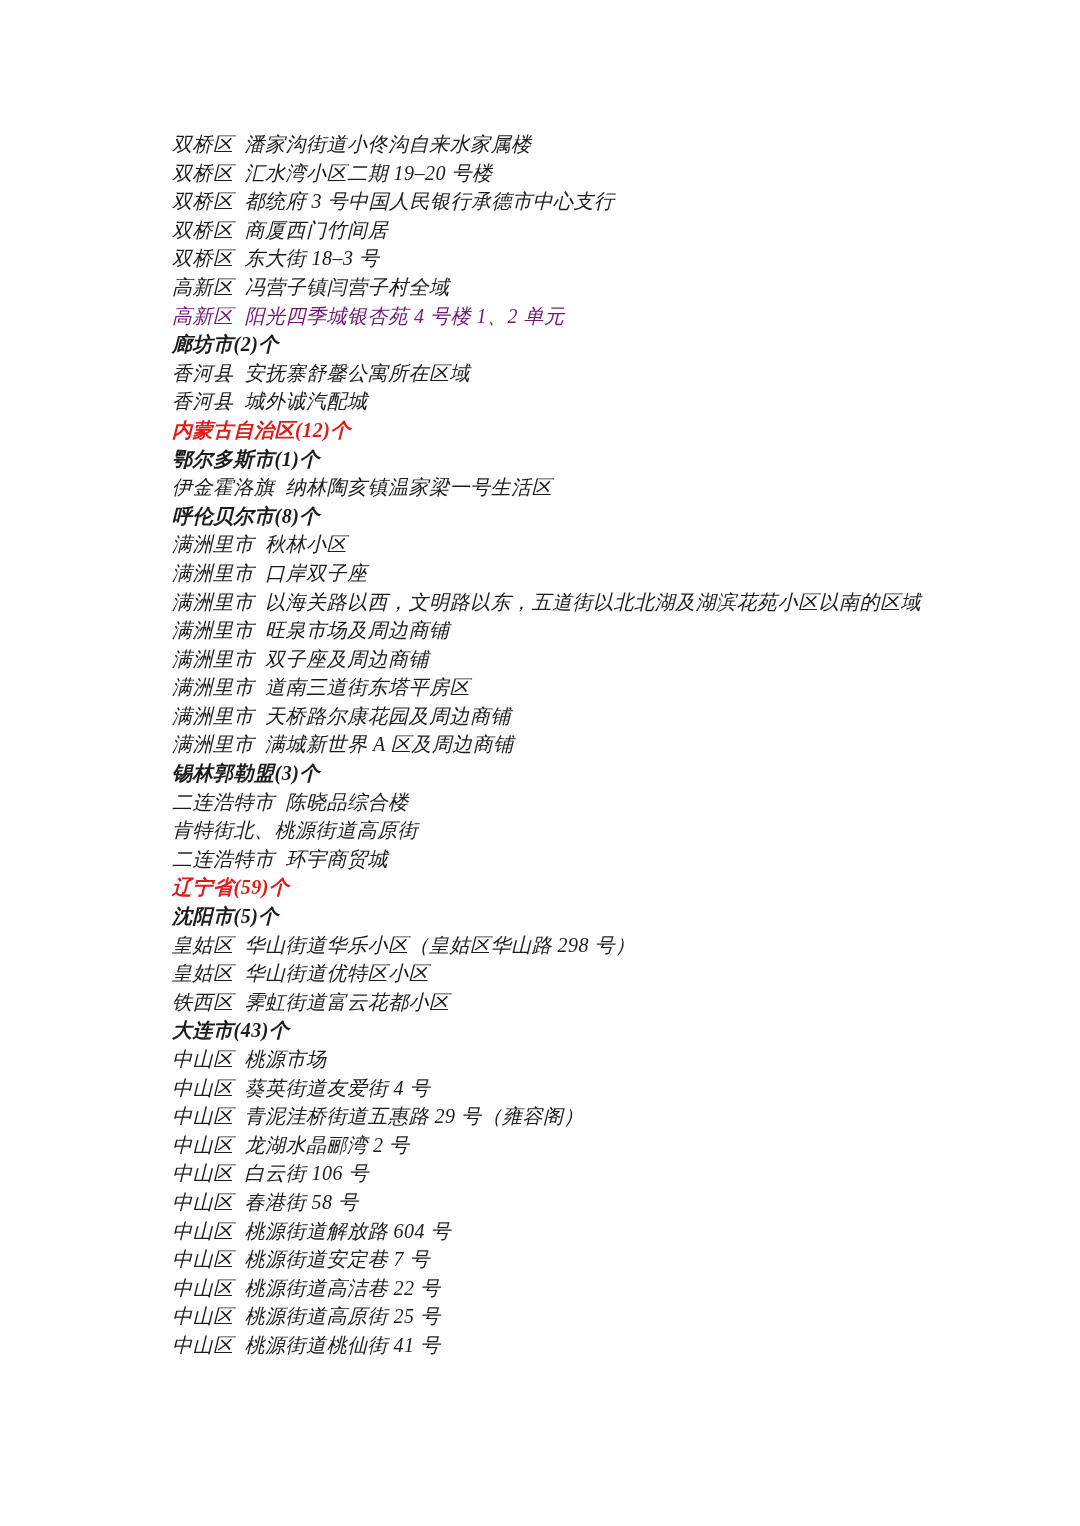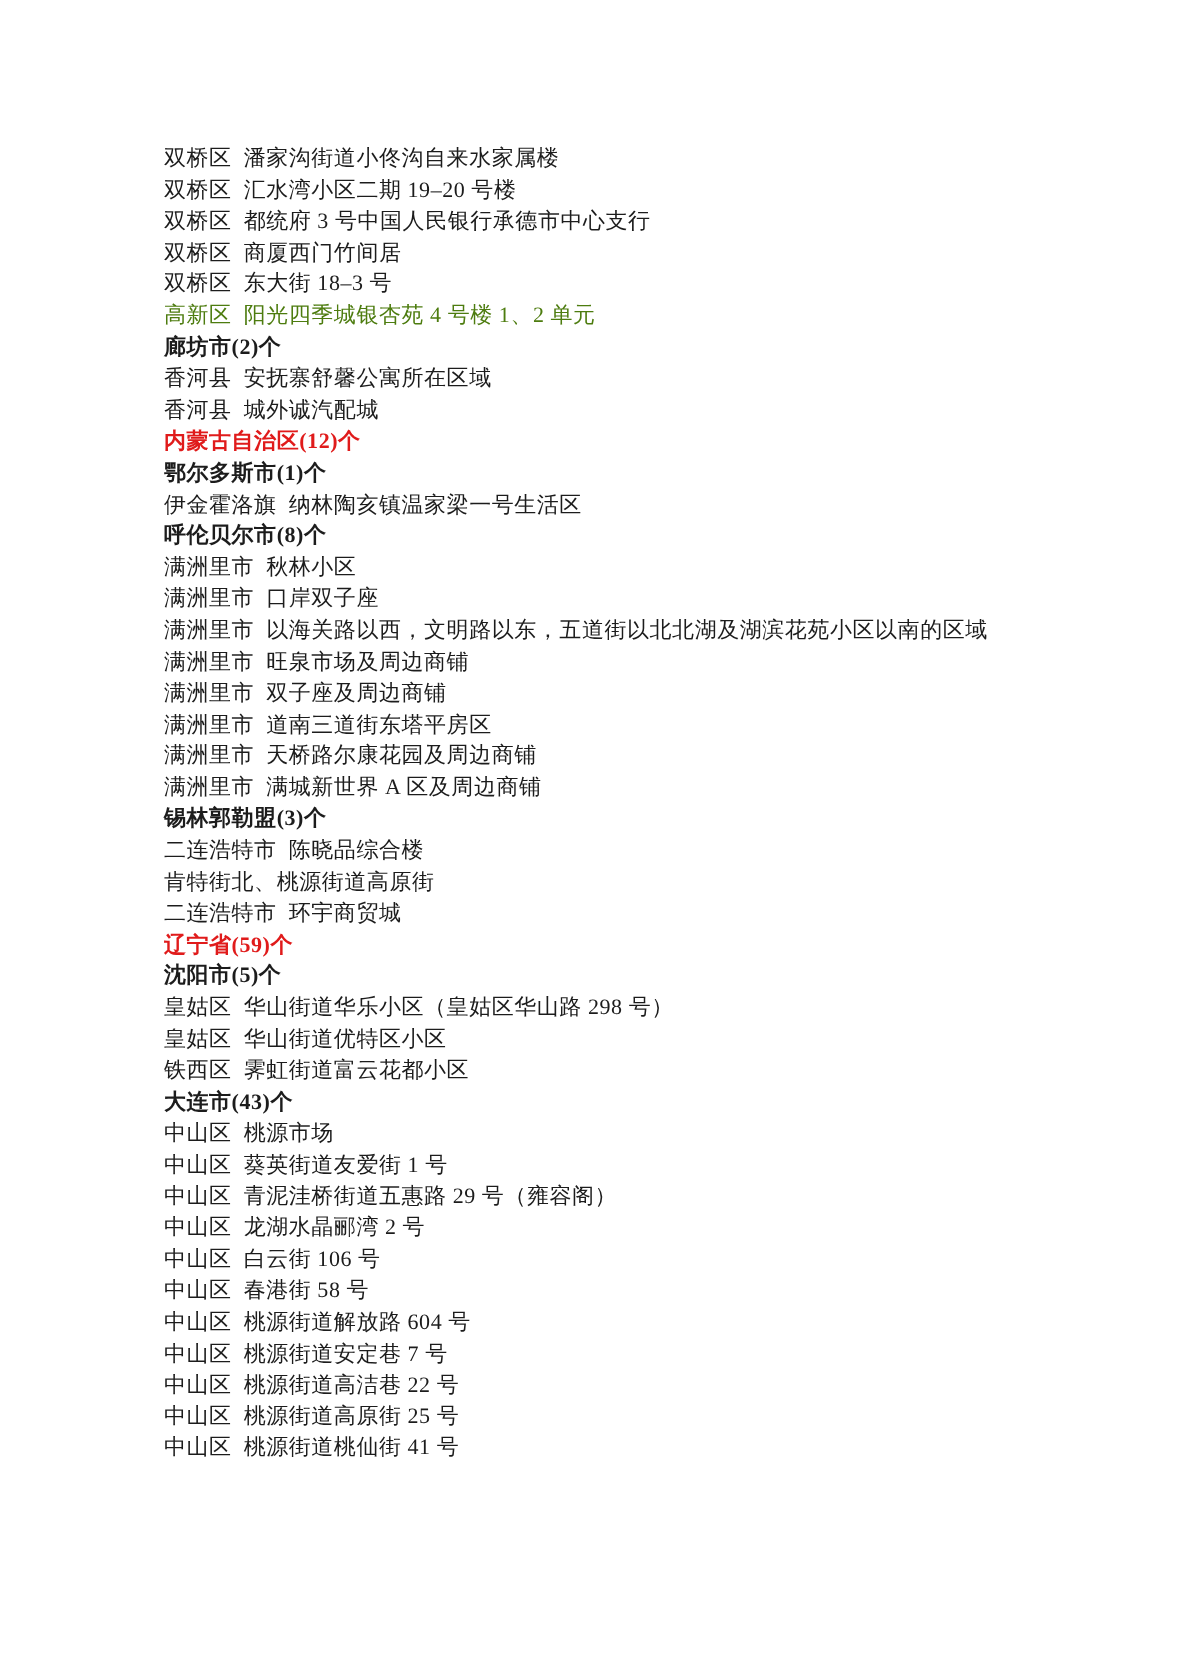--- a/index.html
+++ b/index.html
@@ -15,55 +15,57 @@
   }
   .page {
     position: absolute;
     left: 0; top: 0;
     width: 1080px;
     height: 1526px;
     background: #ffffff;
   }
   .content {
     position: absolute;
-    left: 149px;
+    left: 172px;
     top: 130px;
     width: 760px;
+    font-style: italic;
   }
   .line {
     font-family: "Liberation Serif", "DejaVu Serif", serif;
     font-size: 20px;
     line-height: 28.6px;
     height: 28.6px;
     color: #1c1c1c;
     white-space: pre;
     letter-spacing: 0.5px;
   }
   .line.bold {
     font-weight: bold;
   }
   .line.red {
     font-weight: bold;
     color: #e01b1b;
   }
   .line.purple {
-    color: #4d7c0f;
+    color: #701a75;
   }
 </style>
 </head>
 <body>
 
 <div class="page">
   <div class="content">
 
   <div class="line">双桥区  潘家沟街道小佟沟自来水家属楼</div>
       <div class="line">双桥区  汇水湾小区二期 19–20 号楼</div>
       <div class="line">双桥区  都统府 3 号中国人民银行承德市中心支行</div>
       <div class="line">双桥区  商厦西门竹间居</div>
       <div class="line">双桥区  东大街 18–3 号</div>
+      <div class="line">高新区  冯营子镇闫营子村全域</div>
       <div class="line purple">高新区  阳光四季城银杏苑 4 号楼 1、2 单元</div>
       <div class="line bold">廊坊市(2)个</div>
       <div class="line">香河县  安抚寨舒馨公寓所在区域</div>
       <div class="line">香河县  城外诚汽配城</div>
       <div class="line red">内蒙古自治区(12)个</div>
       <div class="line bold">鄂尔多斯市(1)个</div>
       <div class="line">伊金霍洛旗  纳林陶亥镇温家梁一号生活区</div>
       <div class="line bold">呼伦贝尔市(8)个</div>
       <div class="line">满洲里市  秋林小区</div>
       <div class="line">满洲里市  口岸双子座</div>
@@ -77,21 +79,21 @@
       <div class="line">二连浩特市  陈晓品综合楼</div>
       <div class="line">肯特街北、桃源街道高原街</div>
       <div class="line">二连浩特市  环宇商贸城</div>
       <div class="line red">辽宁省(59)个</div>
       <div class="line bold">沈阳市(5)个</div>
       <div class="line">皇姑区  华山街道华乐小区（皇姑区华山路 298 号）</div>
       <div class="line">皇姑区  华山街道优特区小区</div>
       <div class="line">铁西区  霁虹街道富云花都小区</div>
       <div class="line bold">大连市(43)个</div>
       <div class="line">中山区  桃源市场</div>
-      <div class="line">中山区  葵英街道友爱街 1 号</div>
+      <div class="line">中山区  葵英街道友爱街 4 号</div>
       <div class="line">中山区  青泥洼桥街道五惠路 29 号（雍容阁）</div>
       <div class="line">中山区  龙湖水晶郦湾 2 号</div>
       <div class="line">中山区  白云街 106 号</div>
       <div class="line">中山区  春港街 58 号</div>
       <div class="line">中山区  桃源街道解放路 604 号</div>
       <div class="line">中山区  桃源街道安定巷 7 号</div>
       <div class="line">中山区  桃源街道高洁巷 22 号</div>
       <div class="line">中山区  桃源街道高原街 25 号</div>
       <div class="line">中山区  桃源街道桃仙街 41 号</div>
     </div>

